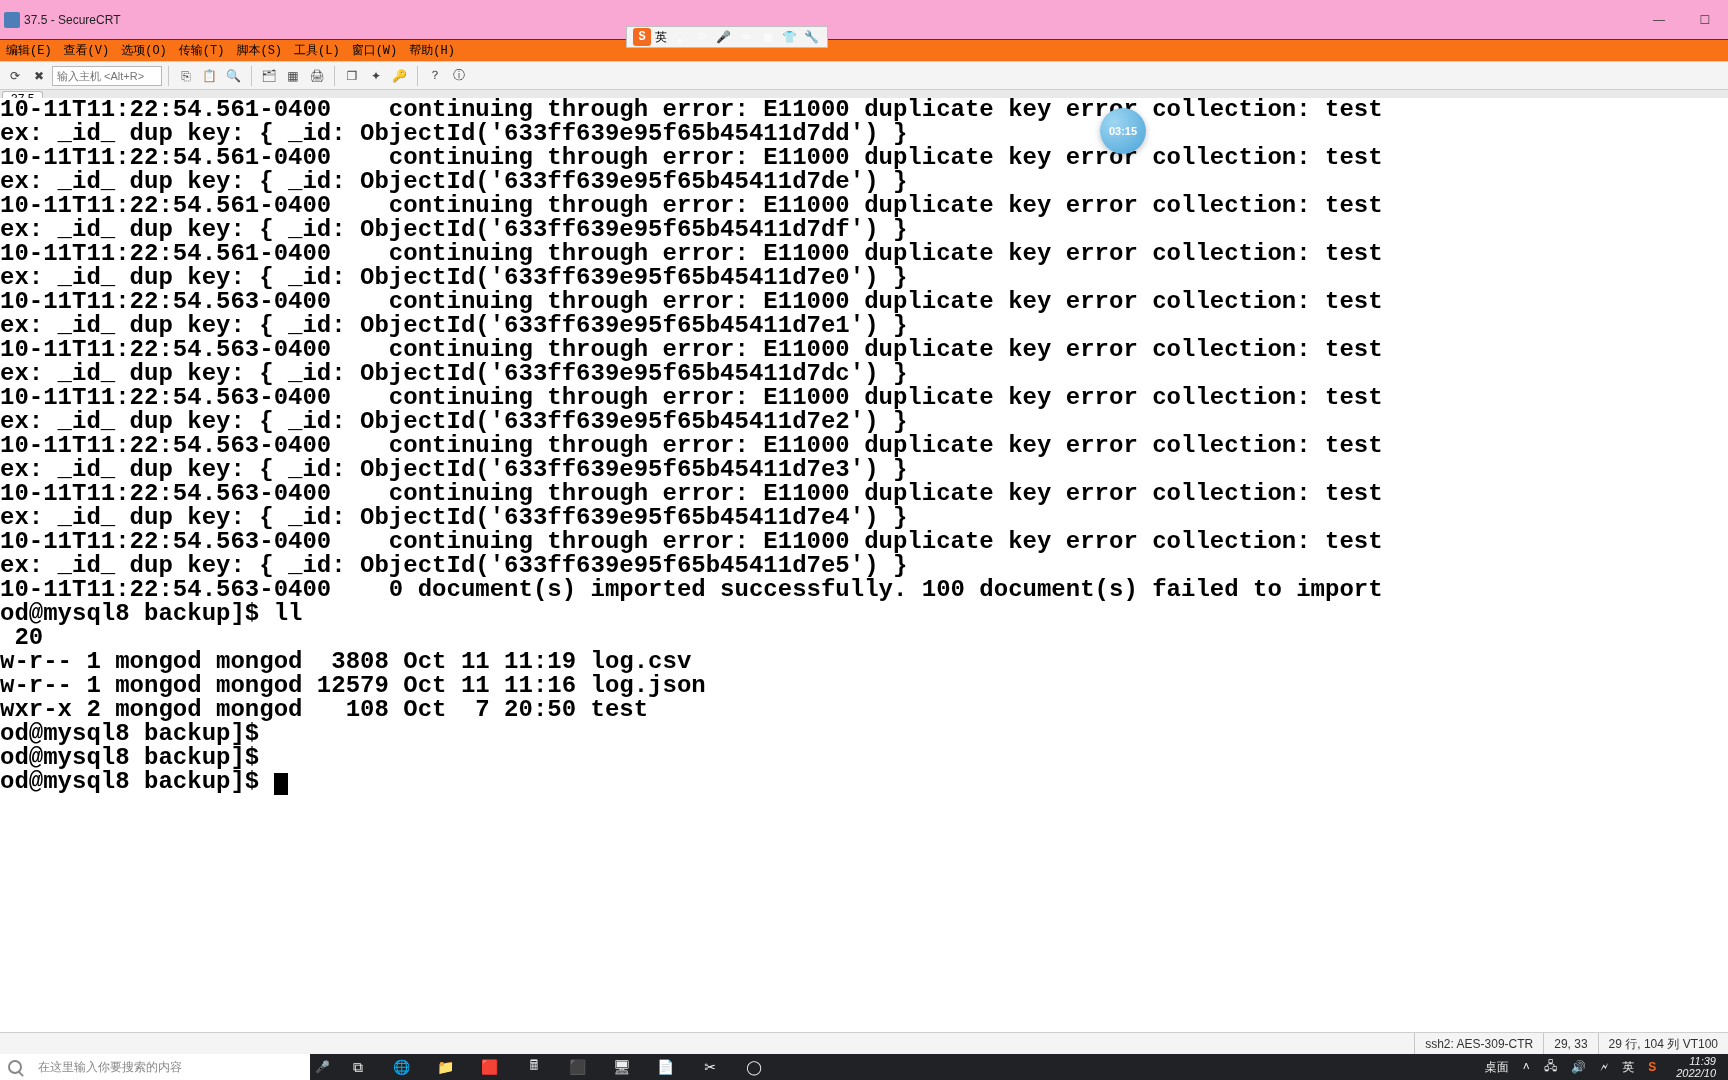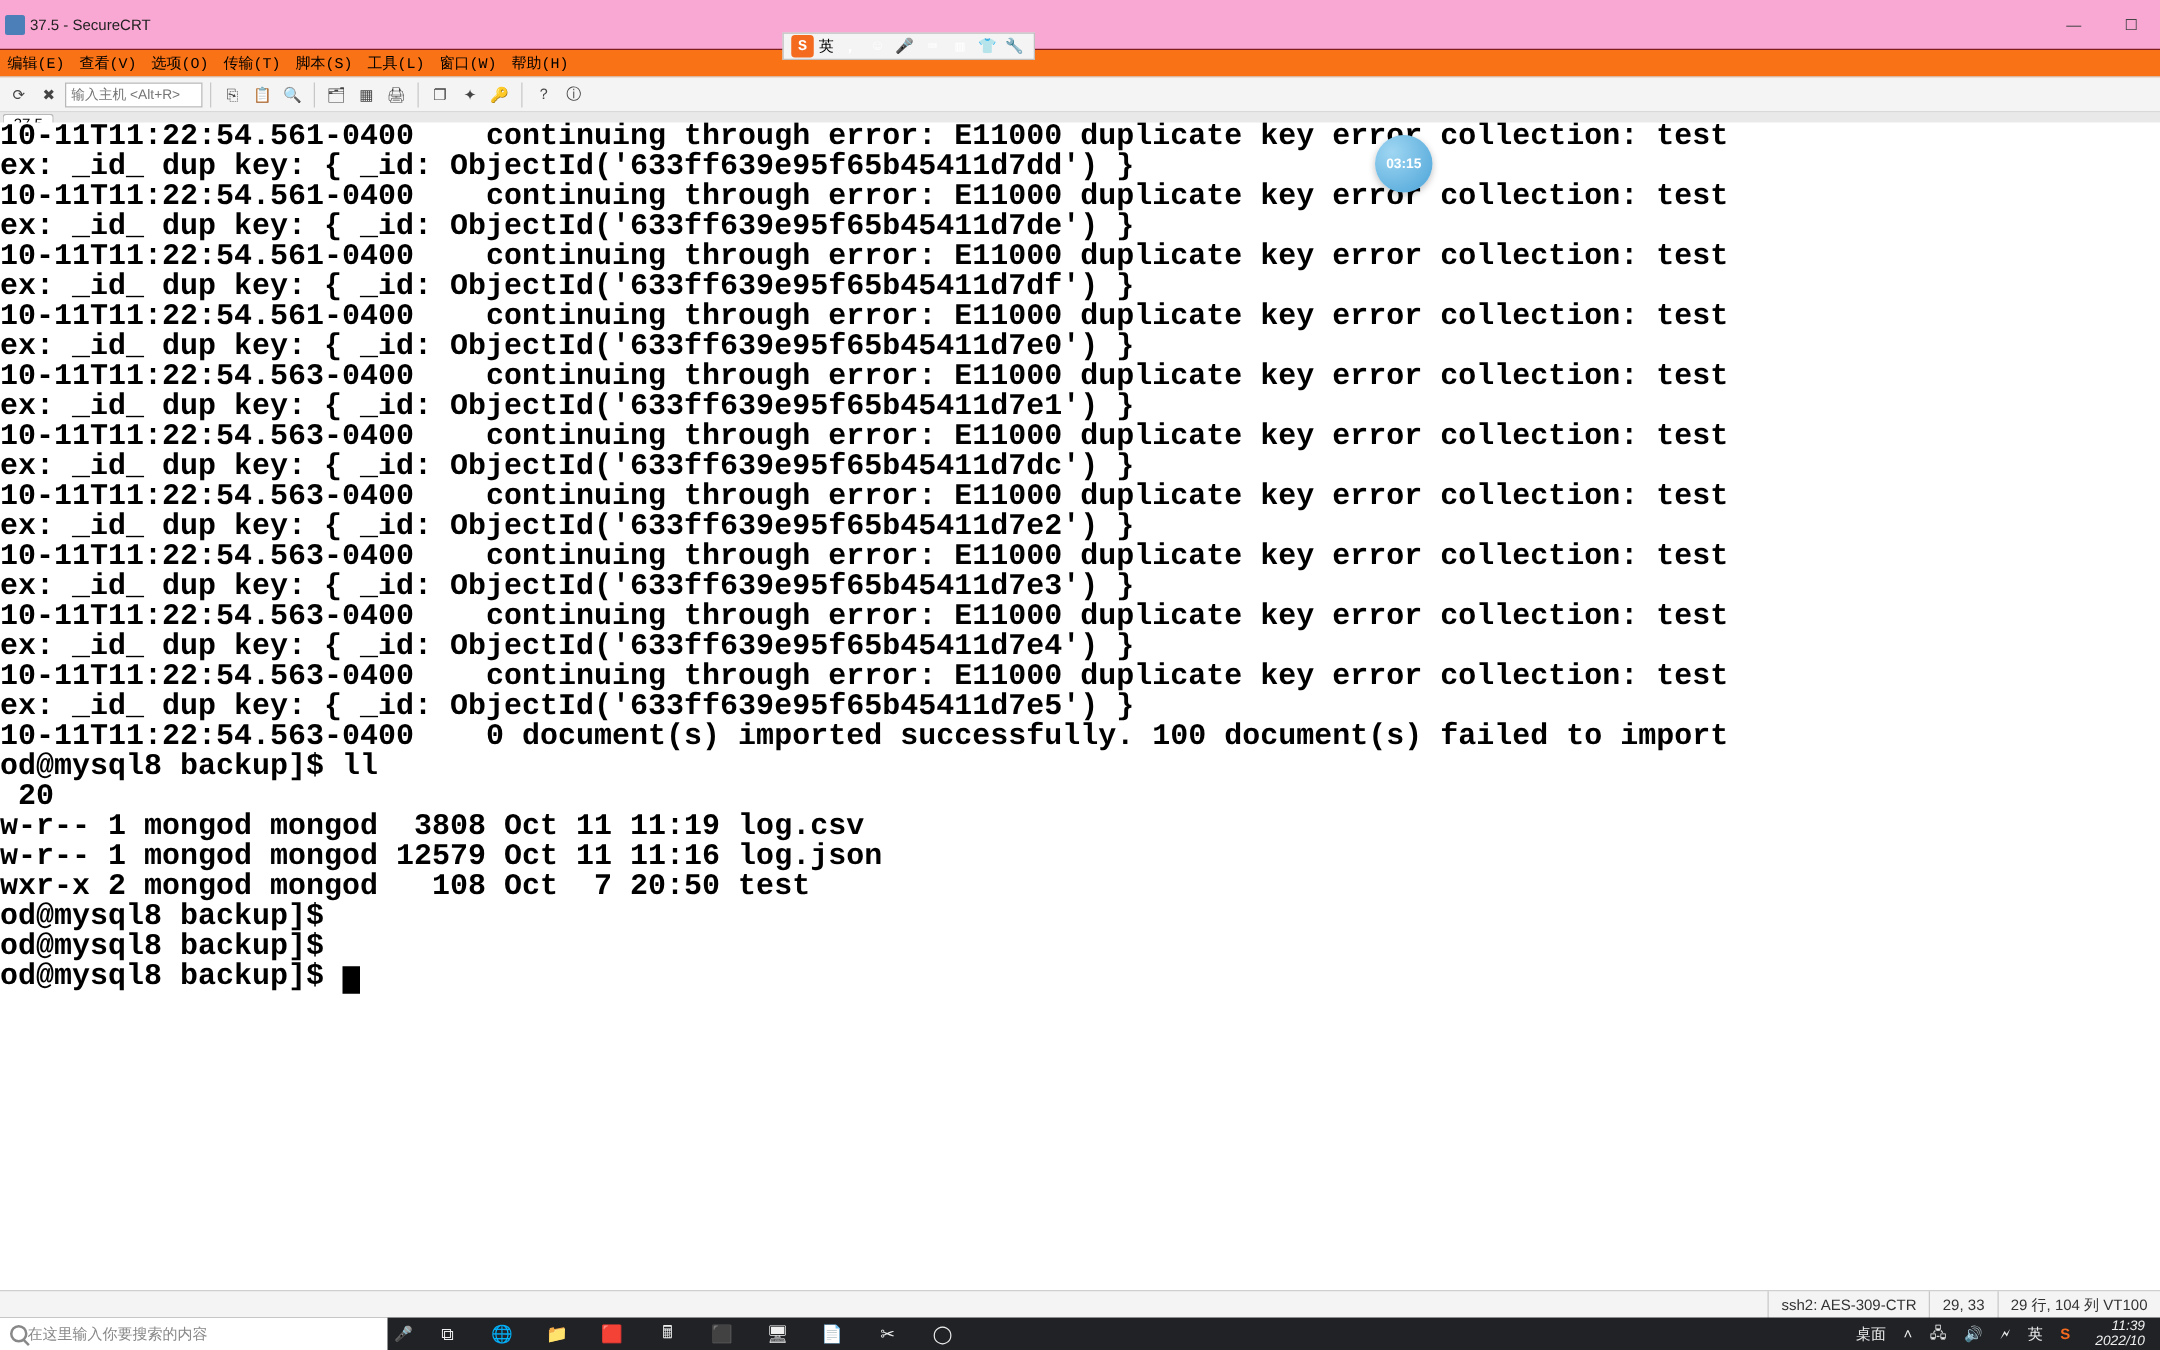--- a/index.html
+++ b/index.html
@@ -65,21 +65,21 @@
   background:#f4f4f4; border-top:1px solid #cfcfcf; display:flex;
   align-items:center; font-size:12px; color:#333; }
 .status .cell { border-left:1px solid #c8c8c8; padding:0 10px; line-height:22px; }
 .status .flex { flex:1; }
 
 
 .taskbar { position:absolute; left:0; right:0; bottom:0; height:26px;
   background:#202225; display:flex; align-items:center; color:#eee;
   font-size:12px; }
 .taskbar .search { flex:0 0 310px; height:26px; background:#fff; color:#888;
-  display:flex; align-items:center; gap:0; padding:0 8px; }
+  display:flex; align-items:center; gap:16px; padding:0 8px; }
 .taskbar .search .mag { width:14px; height:14px; border:2px solid #888;
   border-radius:50%; position:relative; }
 .taskbar .search .mag::after { content:""; position:absolute; width:6px;
   height:2px; background:#888; transform:rotate(45deg); bottom:-3px; right:-4px; }
 .taskbar .mic { width:26px; display:flex; align-items:center; justify-content:center; }
 .taskbar .tbicons { display:flex; }
 .taskbar .tbicons .ti { width:44px; height:26px; display:flex;
   align-items:center; justify-content:center; font-size:14px; }
 .taskbar .sys { margin-left:auto; display:flex; align-items:center; gap:14px;
   padding:0 6px; }

